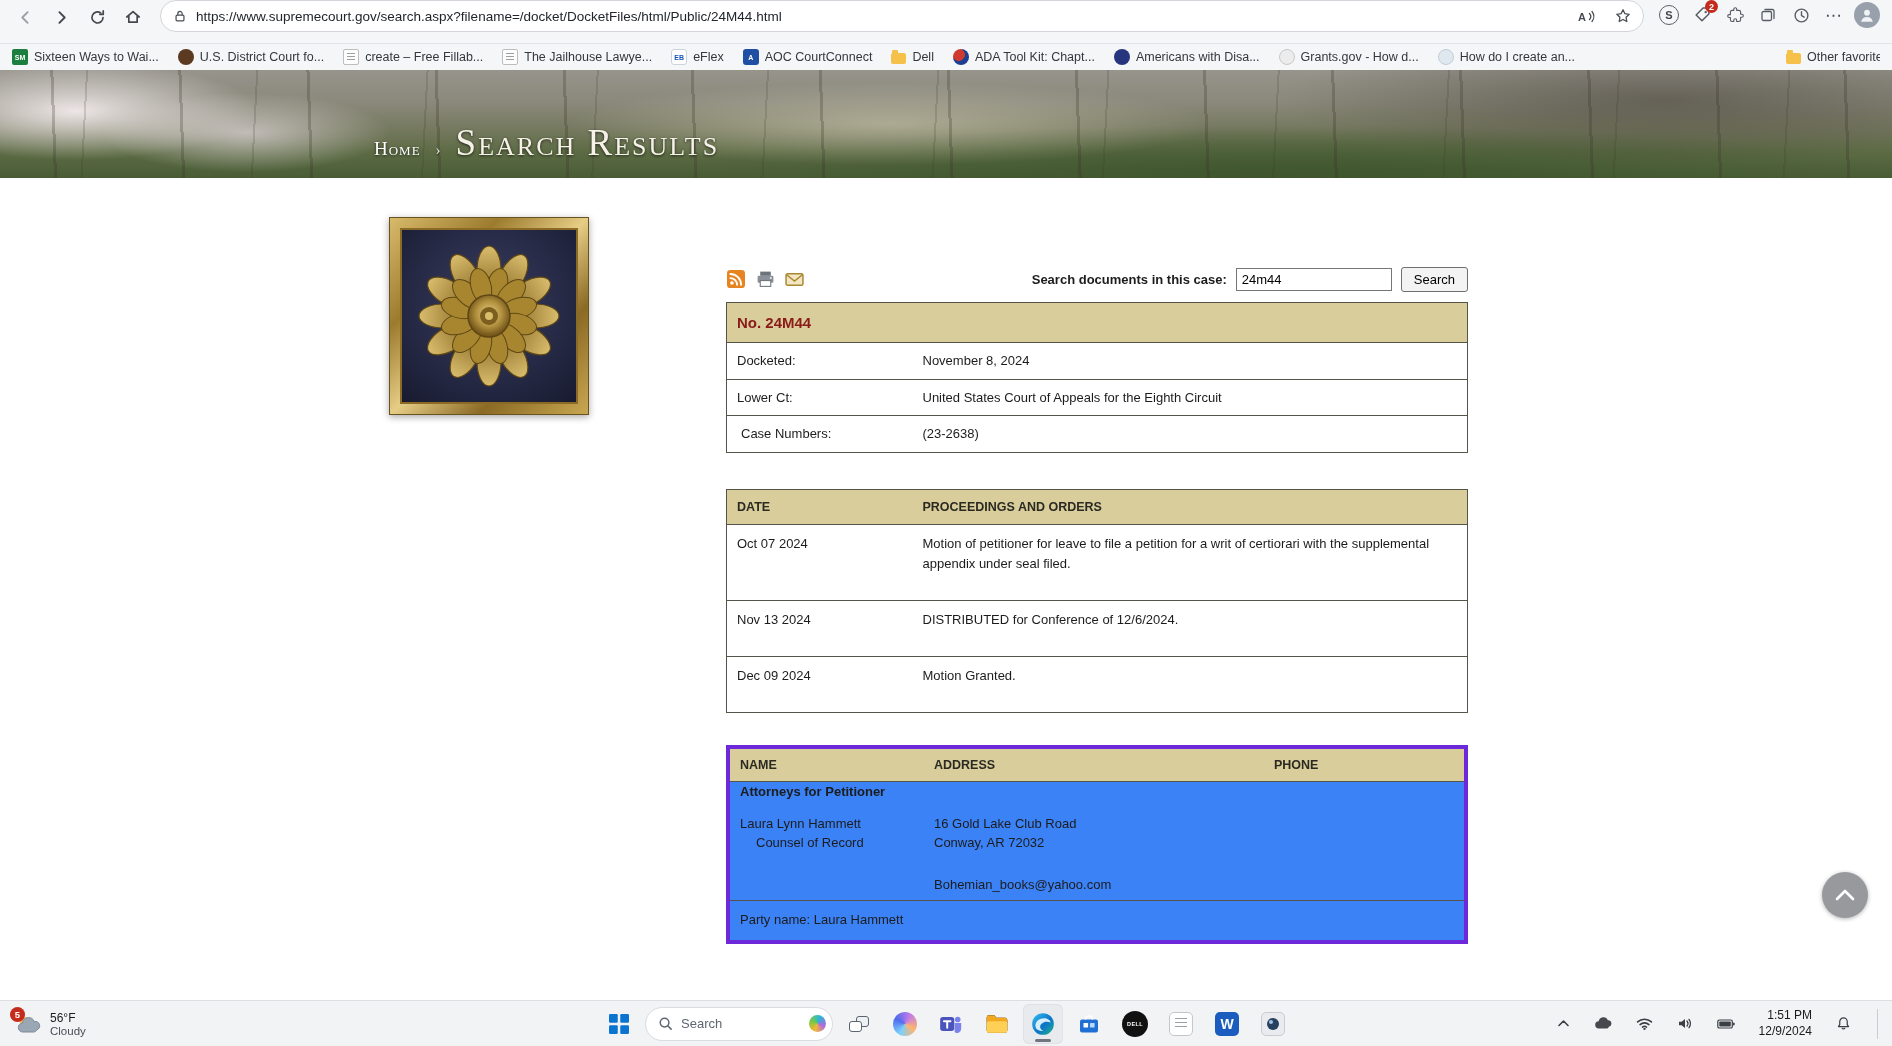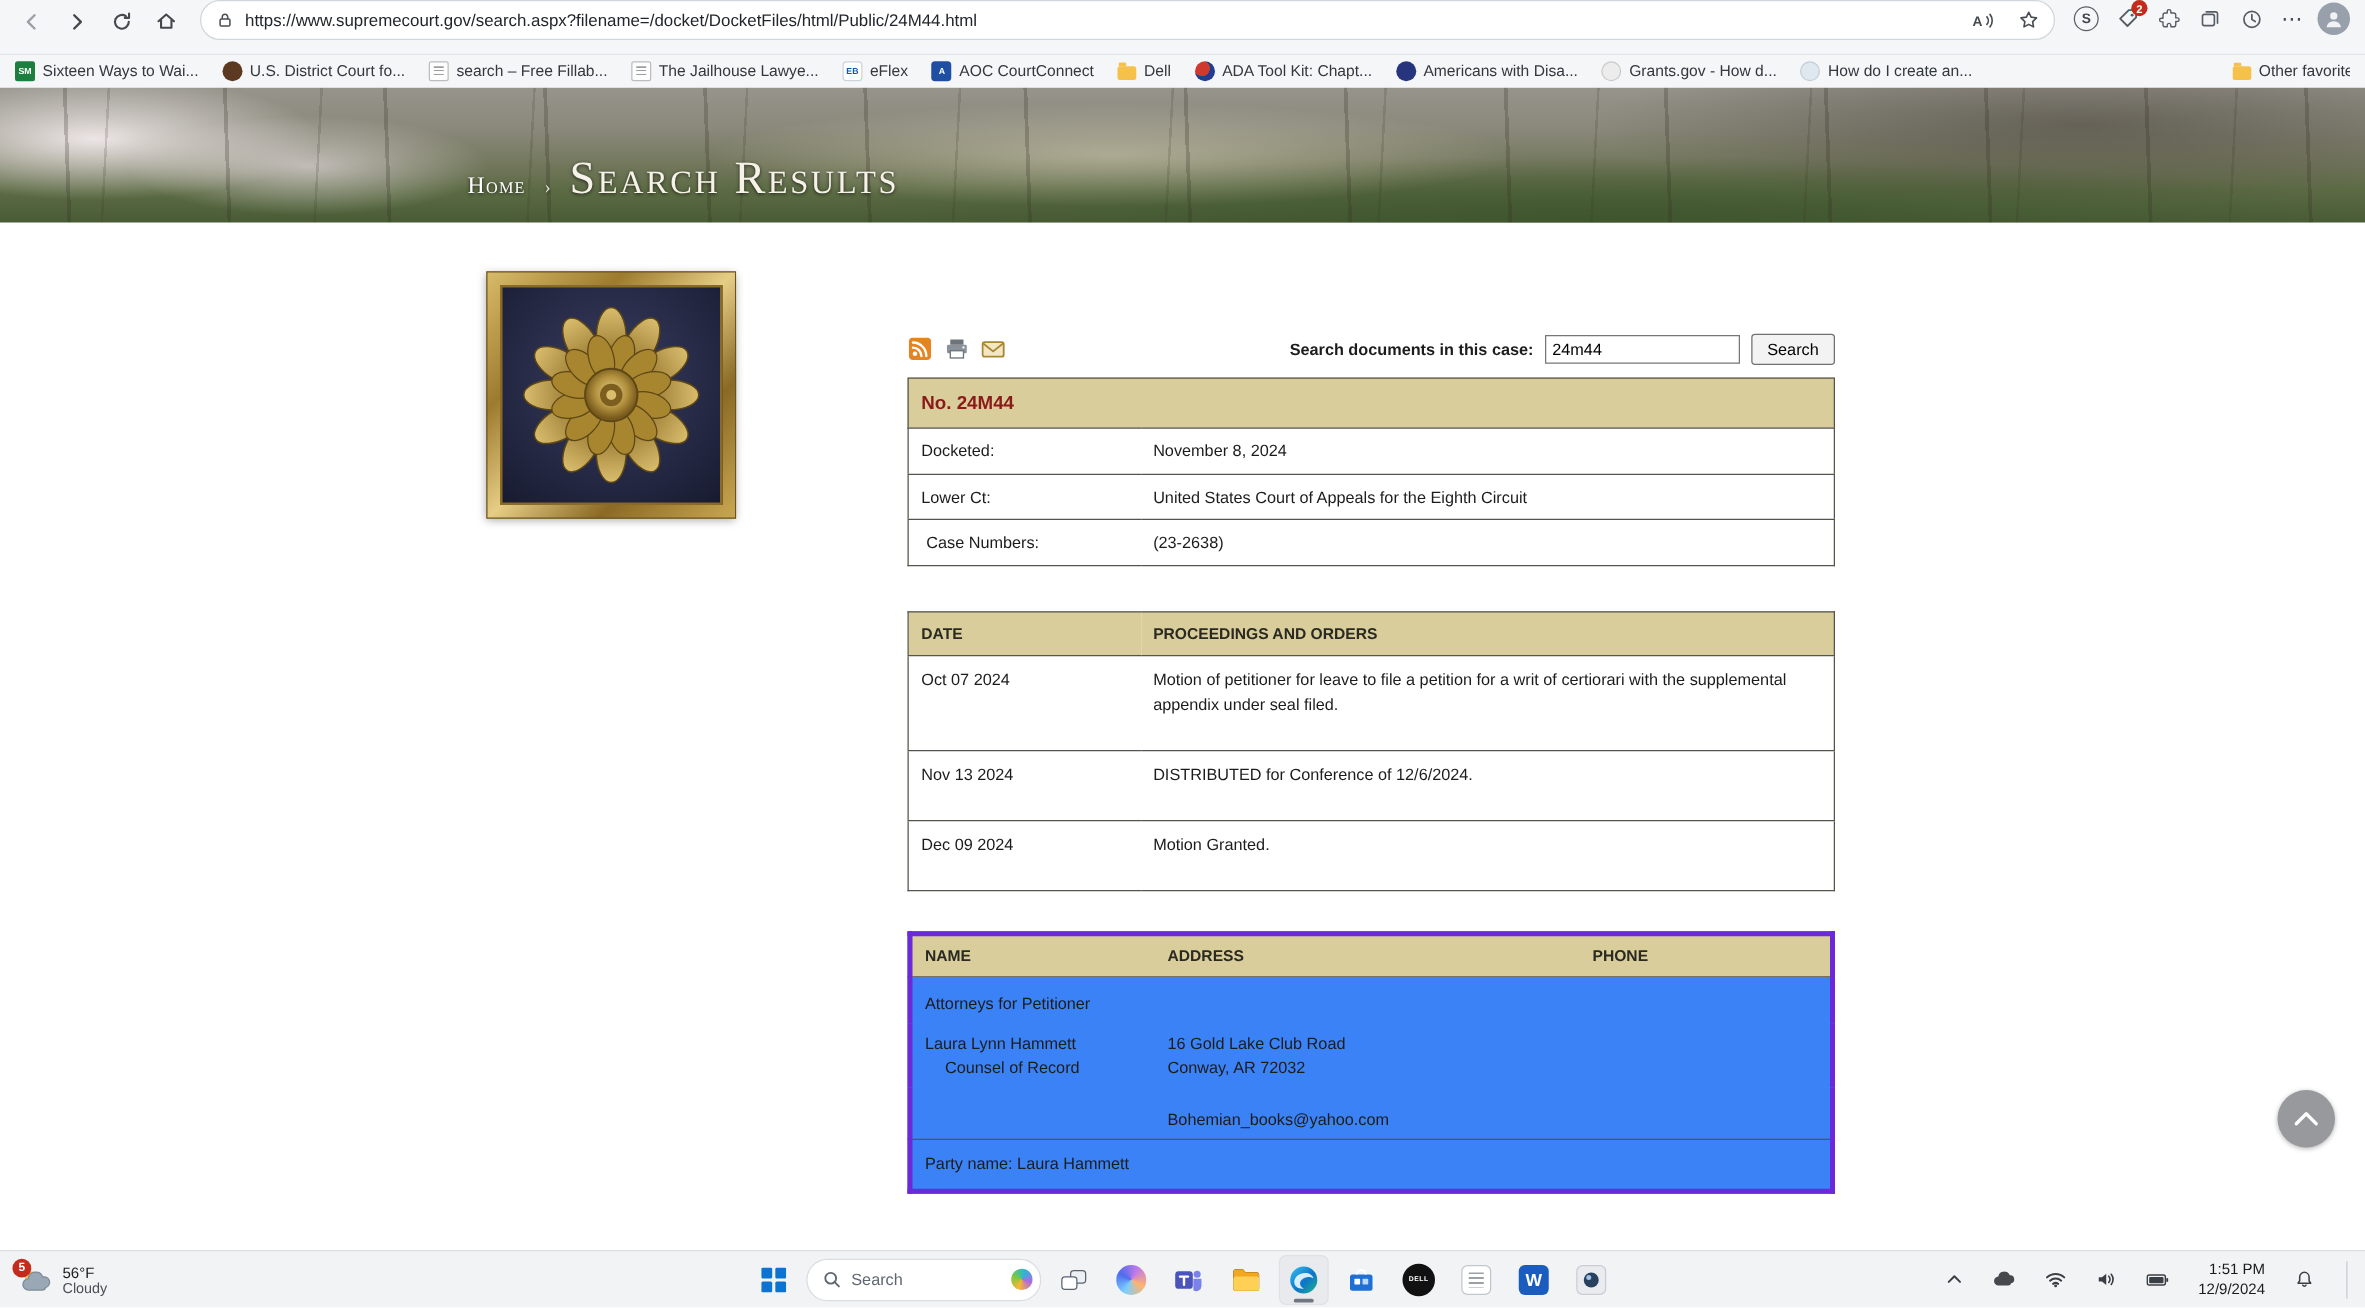--- a/index.html
+++ b/index.html
@@ -119,21 +119,21 @@
   .bold{ font-weight:bold;}
 
   .proc-table{ width:100%; border-collapse:collapse; margin-top:36px; border:1px solid #55544a; background:#fff;}
   .proc-table th{ background:var(--tan,#d9cd9b); text-align:left; font-size:12.5px; padding:10px; color:#2a2a22;}
   .proc-table td{ border-top:1px solid #55544a; padding:9px 10px 26px; vertical-align:top; line-height:1.55; font-size:13px;}
   .date-col{ width:186px;}
 
   .contact-table{ width:100%; border-collapse:collapse; margin-top:32px; border:4px solid #6d28d9; background:#3b82f6;}
   .contact-table th{ background:var(--tan,#d9cd9b); text-align:left; font-size:12.5px; padding:9px 10px; color:#2a2a22; border-bottom:1px solid #55544a;}
   .contact-table td{ padding:6px 10px; vertical-align:top; line-height:1.5; font-size:13px;}
-  .row-group td{ font-weight:normal; padding-top:11px;}
+  .row-group td{ font-weight:bold; padding-top:0;}
   .row-email td{ padding-top:16px;}
   .row-party td{ border-top:1px solid #55544a; padding:9px 10px 10px;}
   .role{ padding-left:16px;}
 
   .scroll-top{
     position:absolute; right:24px; top:694px; width:46px; height:46px; border-radius:50%;
     background:#97999c; display:flex; align-items:center; justify-content:center;
     box-shadow:0 1px 4px rgba(0,0,0,.3); cursor:pointer;
   }
 
@@ -271,21 +271,21 @@
     <span>Sixteen Ways to Wai...</span>
   </div>
   <div class="bm">
     <span class="bm-fav fav-court"></span>
     <span>U.S. District Court fo...</span>
   </div>
   <div class="bm">
     <span class="bm-fav fav-doc">
         <i></i>
       </span>
-    <span>search – Free Fillab...</span>
+    <span>create – Free Fillab...</span>
   </div>
   <div class="bm">
     <span class="bm-fav fav-doc">
         <i></i>
       </span>
     <span>The Jailhouse Lawye...</span>
   </div>
   <div class="bm">
     <span class="bm-fav fav-eb">EB</span>
     <span>eFlex</span>

